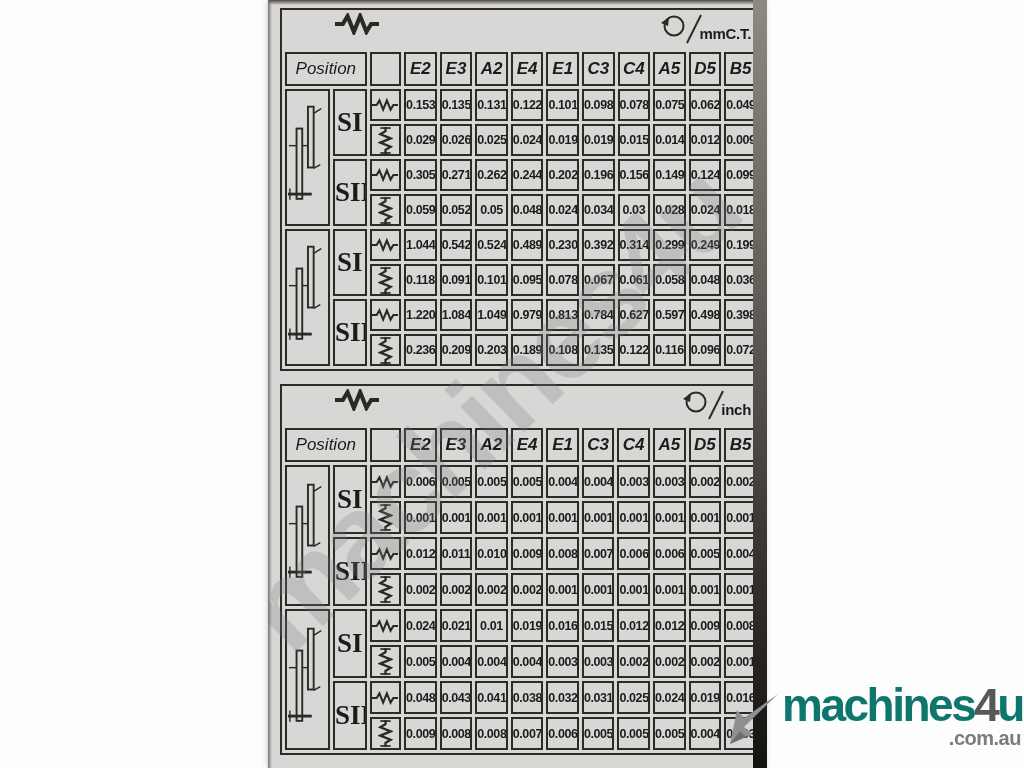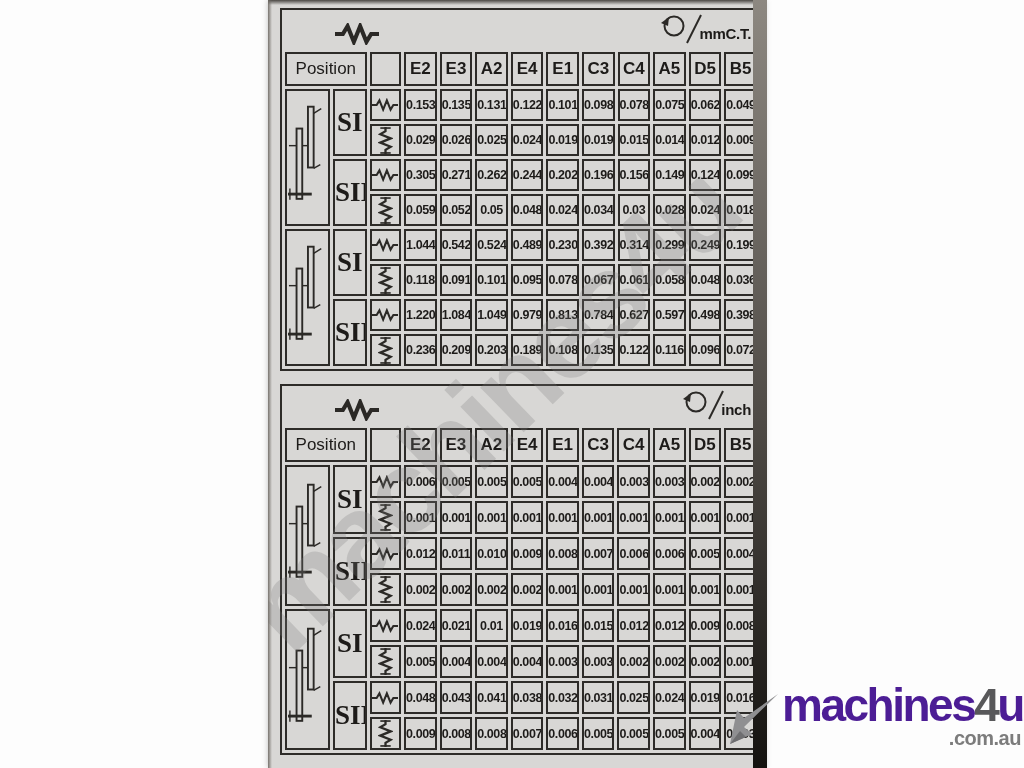--- a/index.html
+++ b/index.html
@@ -15,44 +15,44 @@
   .plate-right-edge{position:absolute;right:-6px;top:0;width:14px;height:100%;
     background:linear-gradient(to bottom,#8d8881,#4e4a45 55%,#14120f);z-index:4;}
   
   .table-mount{position:absolute;left:12px;width:478px;border:2px solid #2d2b28;z-index:1;}
   #table-metric{top:8px;}
   #table-inch{top:384px;}
   table.feed-table{border-collapse:separate;border-spacing:3px;table-layout:fixed;width:100%;}
   table.feed-table td{border:2px solid #2d2b28;text-align:center;vertical-align:middle;
     padding:0;color:#1d1b19;overflow:hidden;}
   .unit-cell{height:36px;border:none !important;}
-  .unit-inner{display:flex;align-items:flex-end;justify-content:space-between;height:100%;
+  .unit-inner{display:flex;align-items:flex-start;justify-content:space-between;height:100%;
     padding:0 6px 0 46px;}
   .unit-right{display:flex;align-items:flex-start;}
   .unit-text{font-weight:700;font-size:15px;margin:12px 0 0 -12px;letter-spacing:-0.3px;}
-  .head-row td{height:30px;}
+  .head-row td{height:30px;font-style:italic;}
   .pos-cell{font-size:17px;font-weight:500;letter-spacing:0;}
   .col-head{font-size:17px;font-weight:700;margin-top:40px;}
   .t0 .val-row td{height:28px;}
   .t1 .val-row td{height:29px;}
   .val{font-size:12.5px;font-weight:600;letter-spacing:-0.4px;}
   .speed-cell{font-family:"Liberation Serif",serif;font-size:27px;font-weight:700;}
   .diagram-cell svg{display:block;margin:4px auto;}
   .icon-cell svg{display:block;margin:0 auto;}
   svg .ln{stroke:#2b2926;fill:none;}
   
   .watermark-diag{position:absolute;left:-6px;top:560px;z-index:3;pointer-events:none;
     font-size:118px;font-weight:700;letter-spacing:-5px;color:rgba(125,125,125,0.26);
     white-space:nowrap;transform:rotate(-44deg);transform-origin:left center;}
   .plate{overflow:hidden;}
   .logo{position:absolute;left:726px;top:684px;z-index:6;display:flex;align-items:flex-start;}
   .logo-arrow{margin-top:6px;}
   .logo-text{line-height:0.95;margin-left:2px;}
   .logo-main{font-size:46px;font-weight:700;letter-spacing:-2.5px;}
-  .lt-light{color:#4c1d95;}
+  .lt-light{color:#0f766e;}
   .lt-dark{color:#58585a;}
   .lt-domain{text-align:right;font-size:20px;font-weight:700;color:#7c7c7c;
     letter-spacing:-0.5px;margin-top:1px;padding-right:2px;}
 </style>
 </head>
 <body>
 
 <div class="stage">
   <div class="plate">
     <div class="plate-top-edge"></div>

